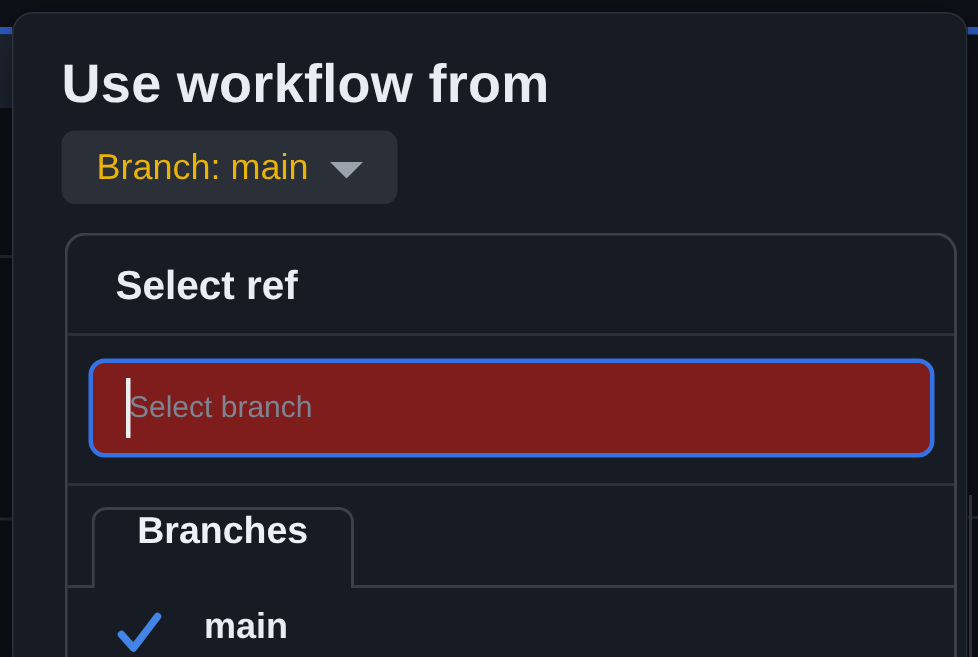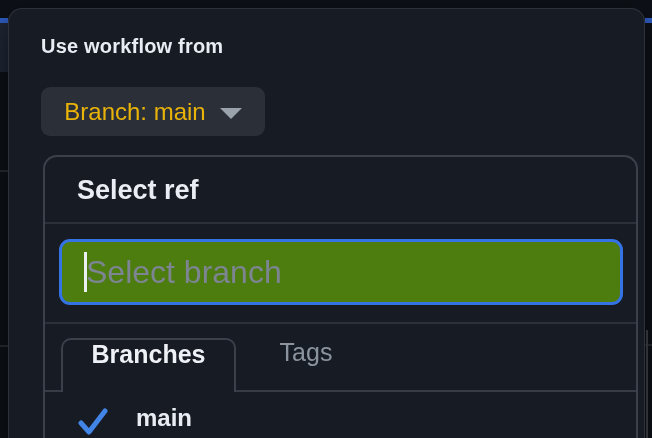--- a/index.html
+++ b/index.html
@@ -29,21 +29,21 @@
   .modal{
     position:absolute;left:8px;top:8px;width:637px;height:440px;
     background:var(--modal-bg);
     border:1px solid rgba(240,246,252,0.10);
     border-bottom:none;
     border-radius:14px 14px 0 0;
     box-shadow:0 10px 30px rgba(0,0,0,0.55);
   }
   .modal-title{
     position:absolute;left:32px;top:26px;
-    font-size:20px;font-weight:700;color:#e8edf3;letter-spacing:.2px;
+    font-size:36px;font-weight:700;color:#e8edf3;letter-spacing:.2px;
   }
   .branch-button{
     position:absolute;left:32px;top:78px;width:224px;height:49px;
     background:var(--button-bg);border:none;border-radius:9px;
     color:#eab308;font-size:24px;font-family:inherit;
     display:flex;align-items:center;justify-content:center;gap:14px;
     cursor:pointer;
   }
   .caret-down{
     width:0;height:0;margin-top:3px;
@@ -68,24 +68,24 @@
   }
   .divider{position:absolute;left:0;right:0;height:2px;background:var(--divider);}
   .divider-1{top:65px;}
   .divider-2{top:165px;}
 
   .ref-input-wrap{
     position:absolute;left:14px;top:82px;width:564px;height:66px;
   }
   .ref-input{
     width:100%;height:100%;
-    background:#4d7c0f;
+    background:#7f1d1d;
     border:3px solid var(--accent-blue);
     border-radius:11px;
-    color:#e9edf3;font-size:32px;font-family:inherit;
+    color:#e9edf3;font-size:20px;font-family:inherit;
     padding:16px 24px;outline:none;
   }
   .ref-input::placeholder{color:#7c8591;opacity:1;}
   .text-caret{
     position:absolute;left:25px;top:13px;width:3px;height:40px;
     background:#eceff2;
   }
 
   .tabbar-line{
     position:absolute;left:0;right:0;top:233px;height:2px;background:#353c46;
@@ -154,23 +154,20 @@
       <div class="ref-input-wrap">
         <input class="ref-input" type="text" placeholder="Select branch" style="">
         <div class="text-caret"></div>
       </div>
       <div class="divider divider-2"></div>
 
       <div class="tabbar-line"></div>
       <div class="tab tab-active">
         <span>Branches</span>
       </div>
-      <div class="tab tab-inactive">
-        <span>Tags</span>
-      </div>
 
       <div class="ref-list">
         <div class="ref-item">
           <svg class="check-icon" width="30" height="28" viewBox="0 0 30 28">
             <polyline points="3,15 11,24 27,3" fill="none" stroke="#4285e6" stroke-width="5" stroke-linecap="round" stroke-linejoin="round"></polyline>
           </svg>
           <span class="ref-item-label">main</span>
         </div>
 
         <div class="sb-track sb-track-1">

